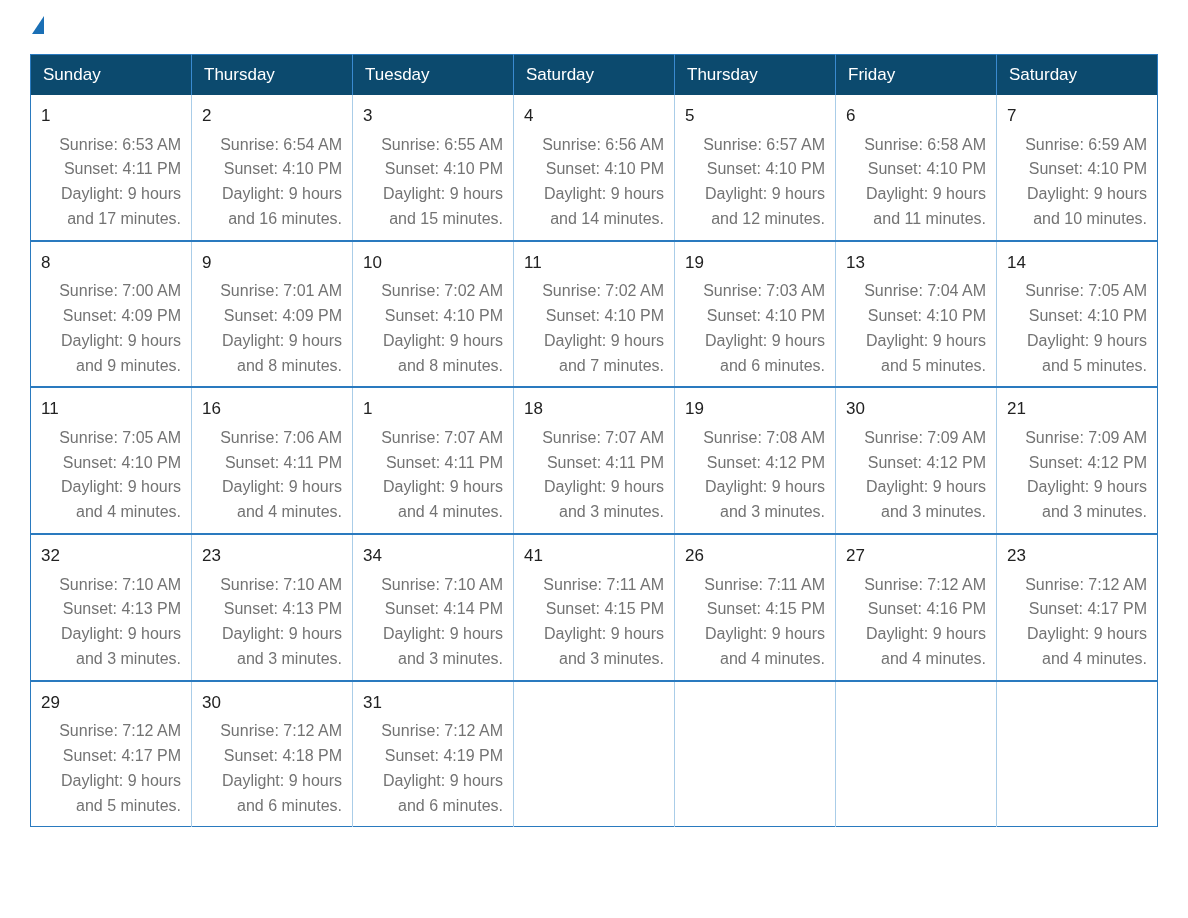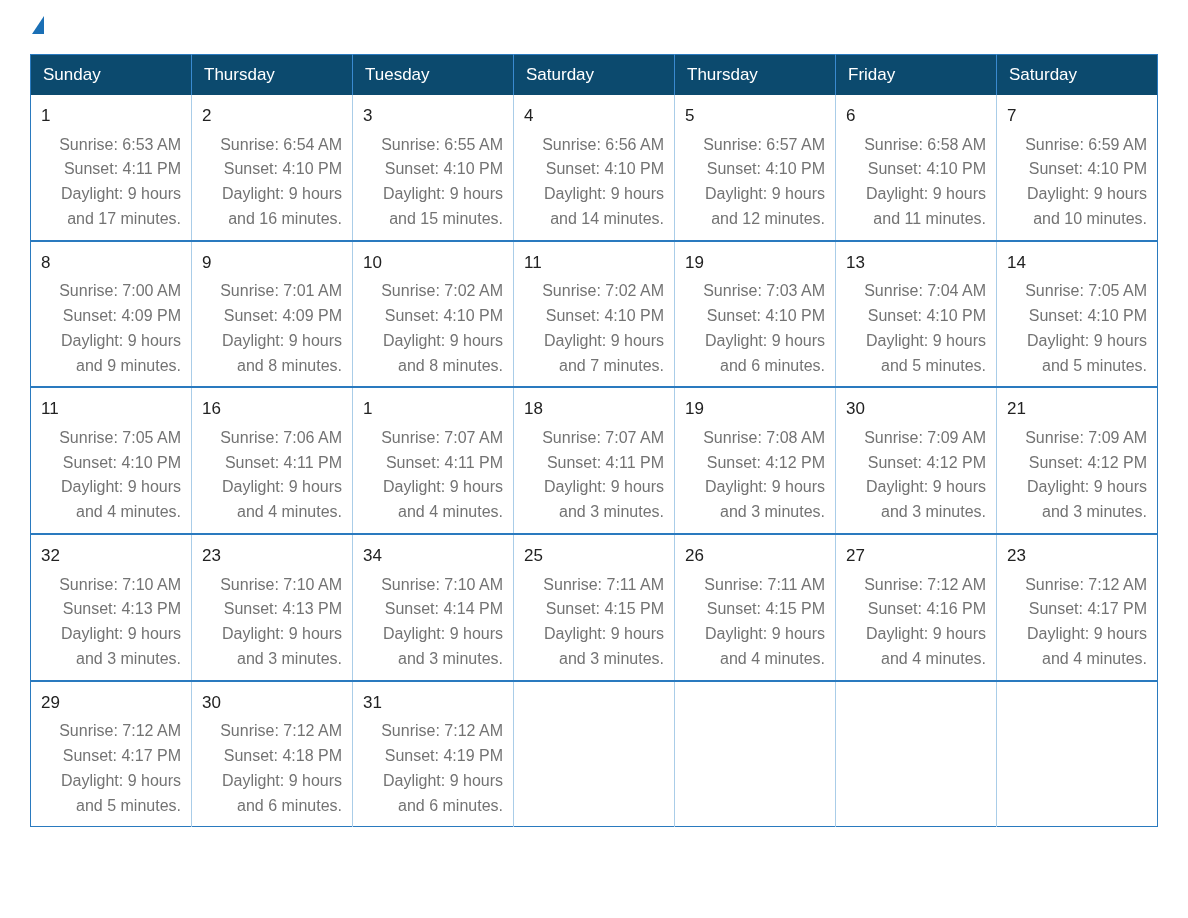--- a/index.html
+++ b/index.html
@@ -233,21 +233,21 @@
         </td>
         <td>
           <span class="day-num">23</span>
           <div class="day-info">Sunrise: 7:10 AM<br>Sunset: 4:13 PM<br>Daylight: 9 hours<br>and 3 minutes.</div>
         </td>
         <td>
           <span class="day-num">34</span>
           <div class="day-info">Sunrise: 7:10 AM<br>Sunset: 4:14 PM<br>Daylight: 9 hours<br>and 3 minutes.</div>
         </td>
         <td>
-          <span class="day-num">25</span>
+          <span class="day-num">41</span>
           <div class="day-info">Sunrise: 7:11 AM<br>Sunset: 4:15 PM<br>Daylight: 9 hours<br>and 3 minutes.</div>
         </td>
         <td>
           <span class="day-num">26</span>
           <div class="day-info">Sunrise: 7:11 AM<br>Sunset: 4:15 PM<br>Daylight: 9 hours<br>and 4 minutes.</div>
         </td>
         <td>
           <span class="day-num">27</span>
           <div class="day-info">Sunrise: 7:12 AM<br>Sunset: 4:16 PM<br>Daylight: 9 hours<br>and 4 minutes.</div>
         </td>

